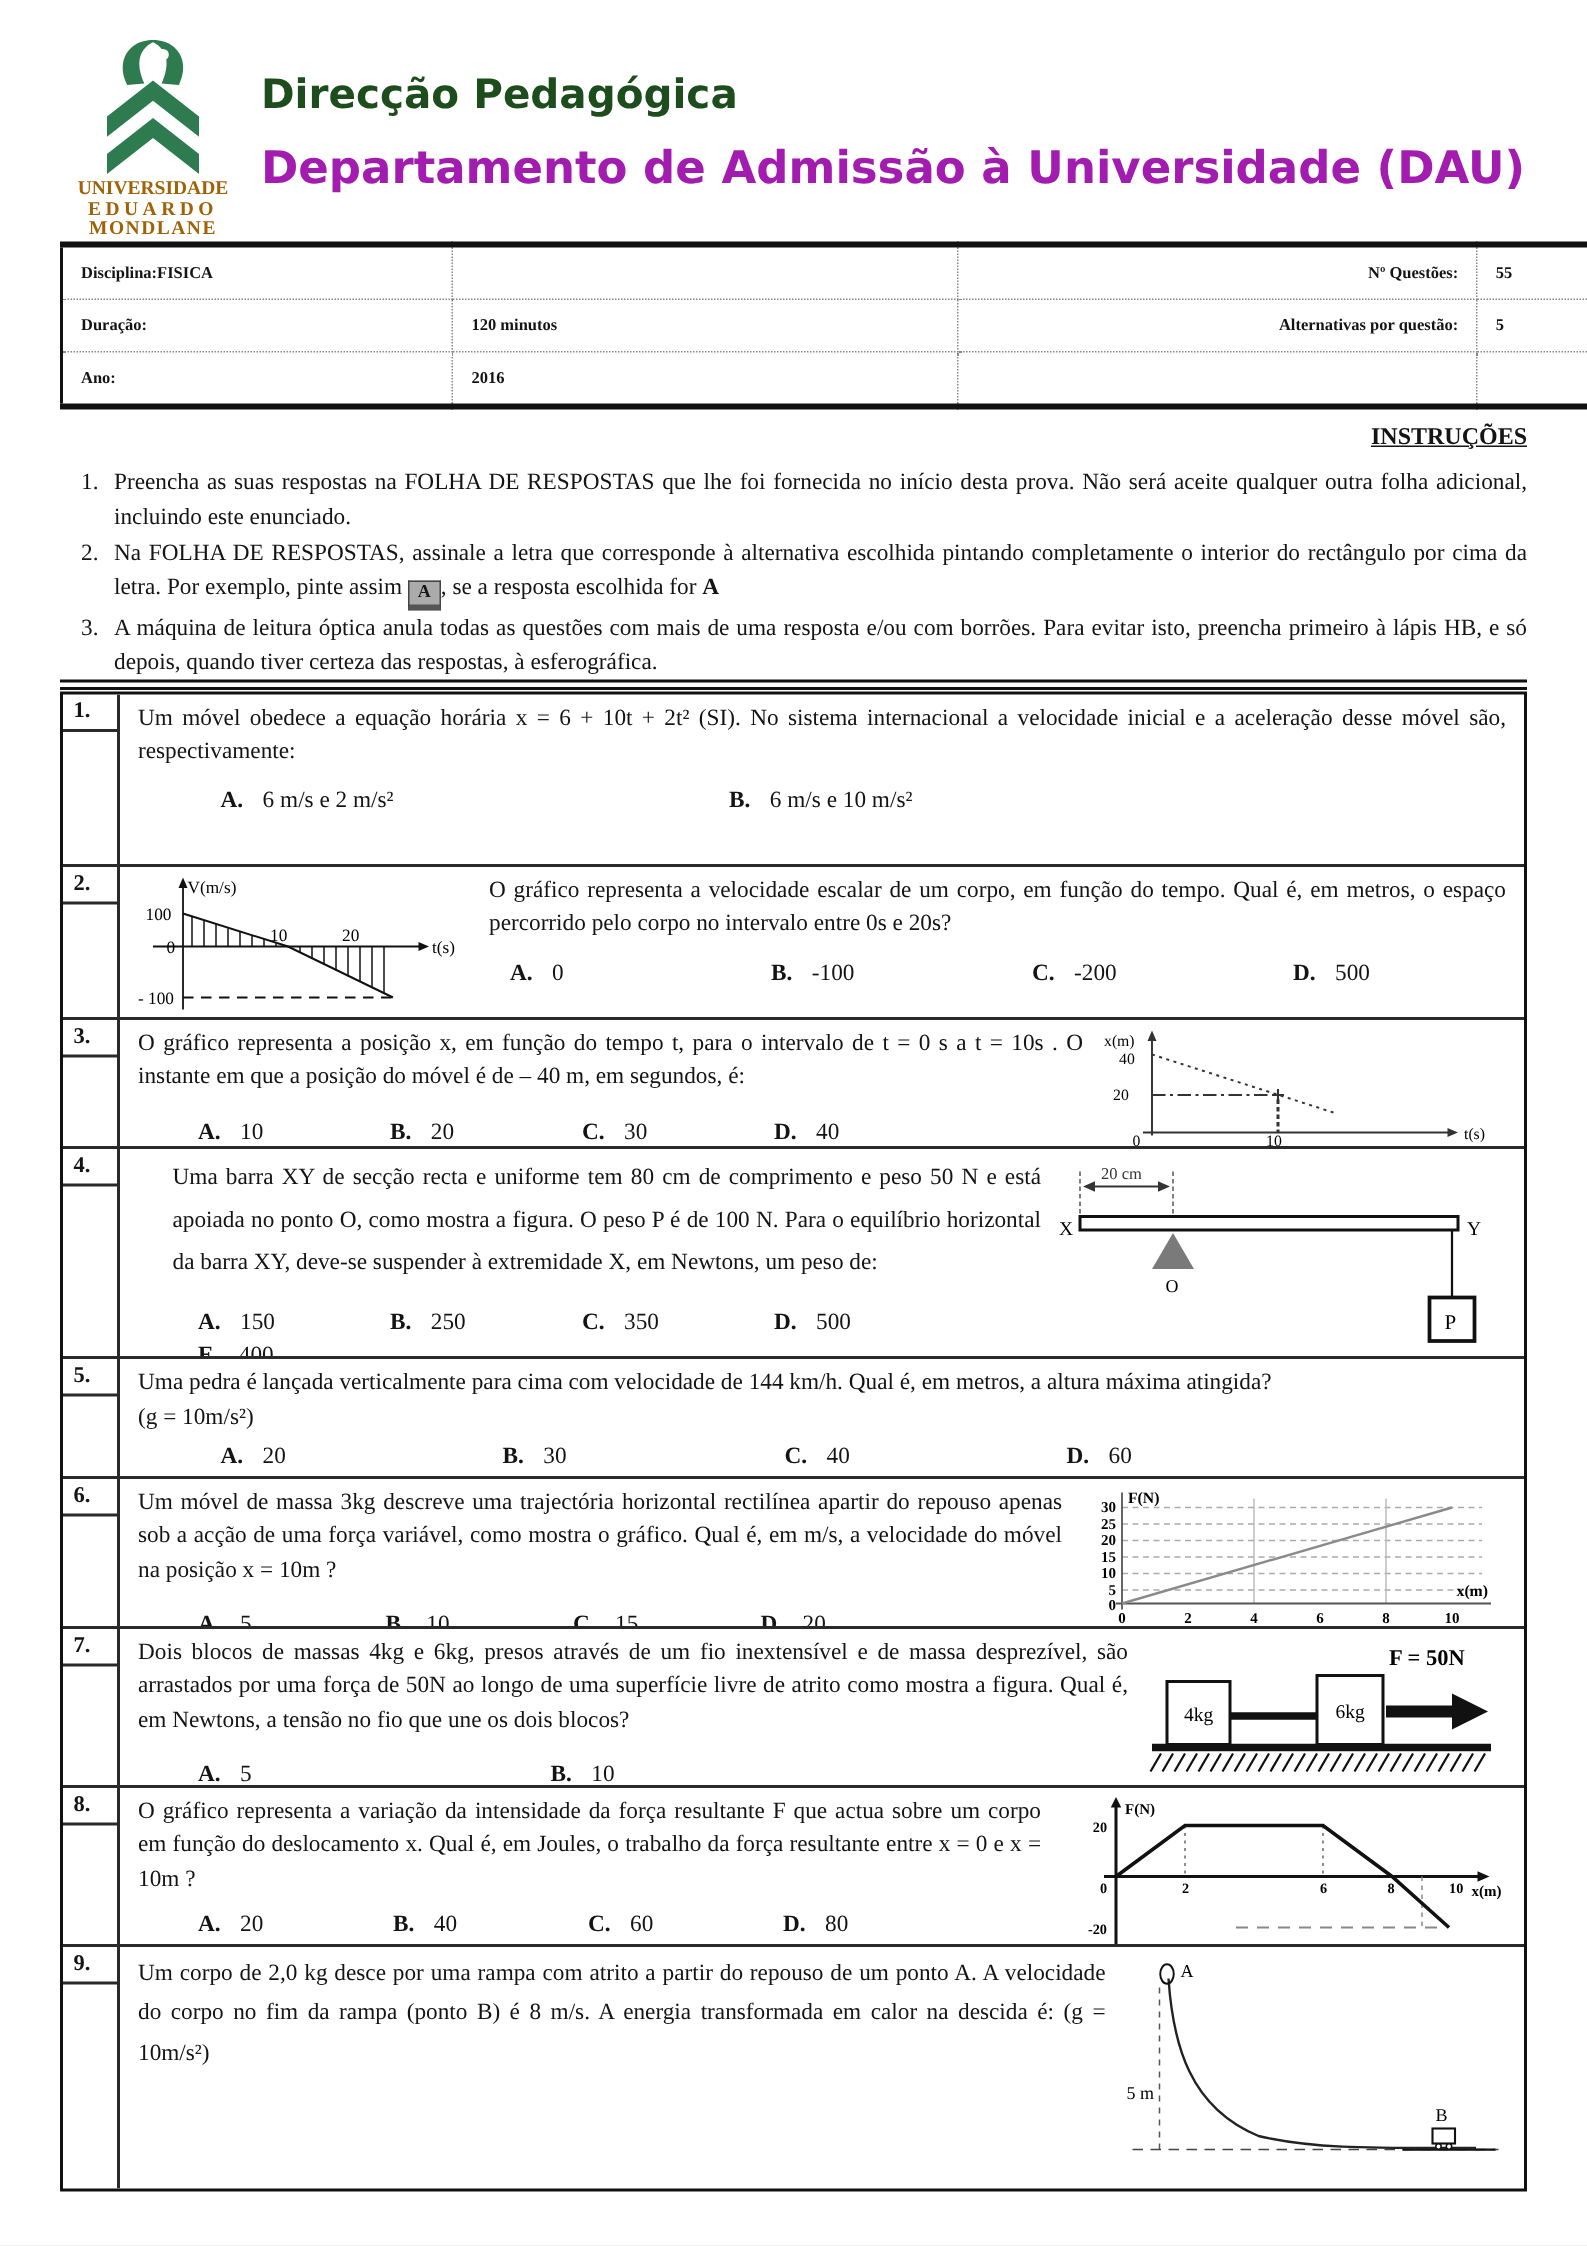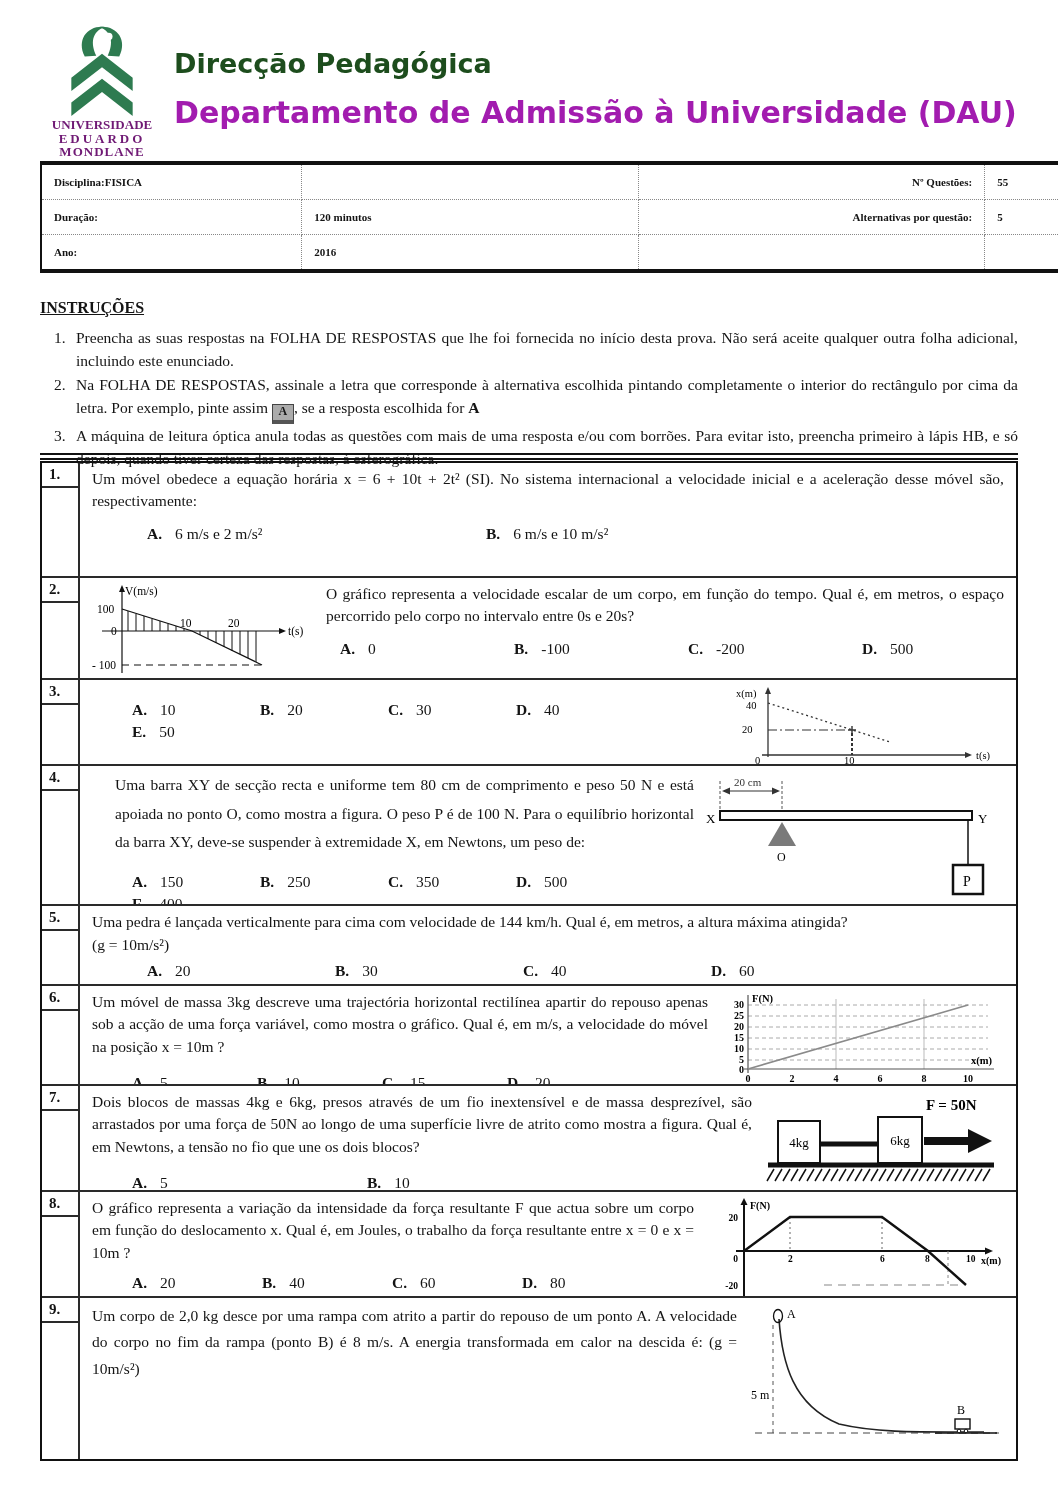--- a/index.html
+++ b/index.html
@@ -3,40 +3,40 @@
 <meta charset="utf-8">
 <style>
   html,body{margin:0;padding:0;background:#e8e8e8;}
   .page{width:1058px;height:1497px;background:#fff;position:relative;margin:0 auto;
         font-family:"Liberation Serif",serif;color:#141414;overflow:hidden;}
 
   
   .header{position:absolute;top:24px;left:44px;right:40px;display:flex;}
   .logo{width:116px;text-align:center;}
   .logo svg{width:80px;height:92px;display:block;margin:0 auto;}
-  .logo-caption{font-weight:bold;font-size:13px;line-height:1.05;color:#701a75;margin-top:2px;}
+  .logo-caption{font-weight:bold;font-size:13px;line-height:1.05;color:#a16207;margin-top:2px;}
   .logo-caption .l2{letter-spacing:3px;}
   .logo-caption .l3{letter-spacing:1px;}
   .titles{margin-left:14px;padding-top:24px;}
   .dept{font-family:"DejaVu Sans",sans-serif;font-weight:bold;font-size:27px;color:#1d4d1d;margin-bottom:16px;}
   .dau{font-family:"DejaVu Sans",sans-serif;font-weight:bold;font-size:30px;color:#a21caf;}
 
   
   .info{position:absolute;top:161px;left:40px;width:1020px;border-collapse:collapse;
         border-top:4px solid #111;border-bottom:4px solid #111;border-left:2px solid #111;border-right:2px solid #111;
         font-weight:bold;font-size:11px;}
   .info td{border:1px dotted #888;padding:6px 12px;height:22px;}
   .info .c1{width:240px;}
   .info .c2{width:320px;}
   .info .c3{width:330px;text-align:right;}
   .info .c4{width:50px;}
 
   
   .instructions{position:absolute;top:283px;left:40px;width:978px;}
-  .inst-title{text-align:left;font-weight:bold;text-decoration:underline;font-size:16px;margin-top:16px;}
+  .inst-title{text-align:right;font-weight:bold;text-decoration:underline;font-size:16px;}
   .inst-list{margin-top:9px;font-size:15.5px;line-height:1.5;}
   .inst-item{display:flex;}
   .inst-num{width:36px;padding-left:14px;box-sizing:border-box;}
   .inst-text{flex:1;text-align:justify;}
   .ans-icon{display:inline-block;width:20px;height:15px;background:#ababab;border:1px solid #444;
             color:#161616;font-weight:bold;text-align:center;font-size:12px;line-height:13px;
             border-bottom:4px solid #555;vertical-align:-2px;}
 
   
   .double-line{position:absolute;top:453px;left:40px;width:978px;height:3px;
@@ -189,20 +189,21 @@
       </div>
     </div>
 
     <div class="q-row" style="height:84px;">
       <div class="q-num">
           <span class="n">3.</span>
         </div>
       <div class="q-body">
         <div class="q-split">
           <div class="q-left">
+            <p class="q-text">O gráfico representa a posição x, em função do tempo t, para o intervalo de  t = 0 s  a t = 10s . O instante em que a posição do móvel é de – 40 m, em segundos, é:</p>
             <div class="opts pl40 mt6">
               <span class="opt w128"><b>A.</b><span>10</span></span>
               <span class="opt w128"><b>B.</b><span>20</span></span>
               <span class="opt w128"><b>C.</b><span>30</span></span>
               <span class="opt w128"><b>D.</b><span>40</span></span>
               <span class="opt w128"><b>E.</b><span>50</span></span>
             </div>
           </div>
           <div class="fig" style="width:282px;">
             <svg width="278" height="80">

